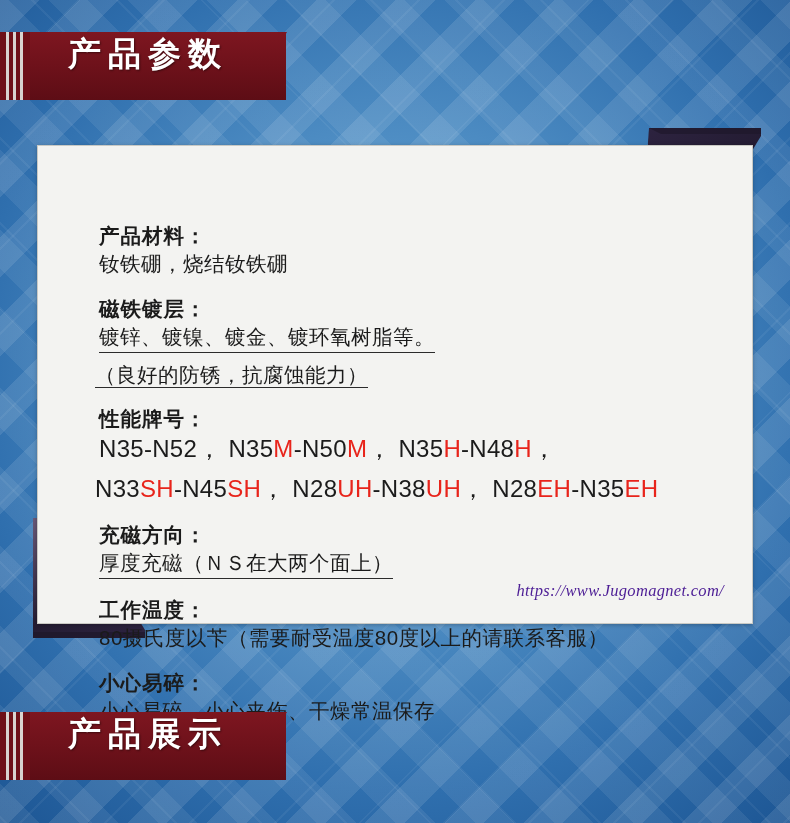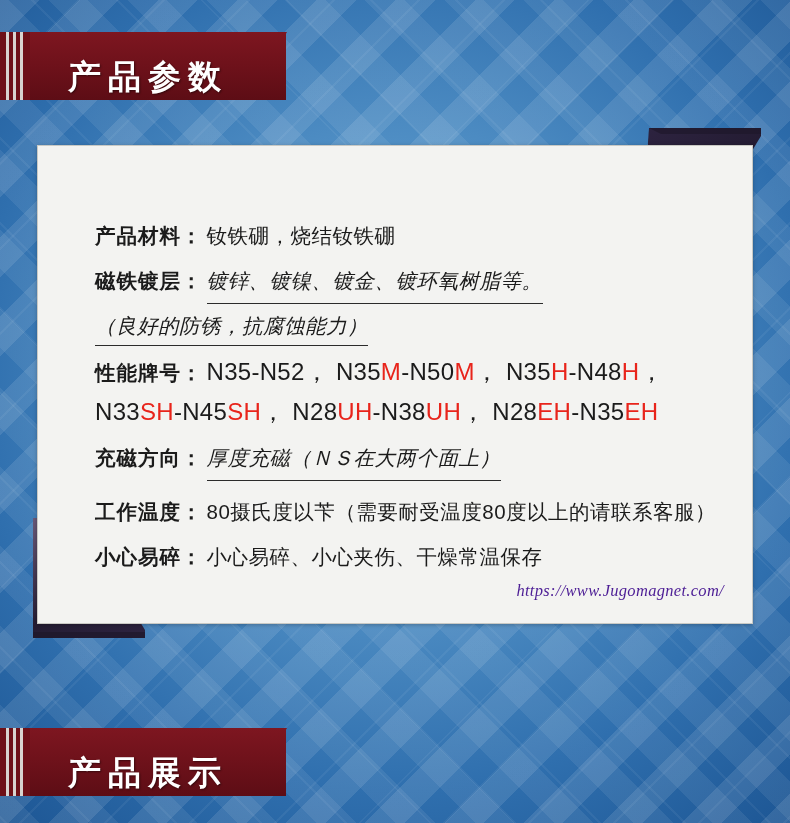--- a/index.html
+++ b/index.html
@@ -52,42 +52,42 @@
     left: 6px; top: 0; bottom: 0;
     width: 18px;
     background: repeating-linear-gradient(to right,
       #d9d4cf 0 3px, #6e1118 3px 7px);
   }
   .banner-body {
     position: relative;
     background: linear-gradient(to bottom, #7e1620 0%, #5d0d15 100%);
     padding: 0 58px 0 38px;
     display: flex;
-    align-items: flex-end;
+    align-items: flex-start;
   }
   .banner-body::after {
     content: "";
     position: absolute;
     right: -1px;
     top: 0;
     width: 40px;
     height: 100%;
     background: linear-gradient(to bottom, #7e1620 0%, #5d0d15 100%);
     clip-path: polygon(0 0, 100% 0, 0 100%);
   }
   .banner-text {
     color: #ffffff;
     font-size: 33px;
     font-weight: bold;
     letter-spacing: 7px;
     white-space: nowrap;
     text-shadow: 1px 1px 2px rgba(0,0,0,0.45);
   }
   #banner-top { top: 32px; }
-  #banner-bottom { top: 728px; }
+  #banner-bottom { top: 712px; }
 
   
   .card-wrap {
     position: absolute;
     left: 33px;
     top: 128px;
     width: 722px;
     height: 510px;
   }
   .card {
@@ -121,36 +121,36 @@
     left: 57px;
     top: 76px;
     right: 24px;
   }
   .row {
     display: flex;
     align-items: baseline;
     margin-bottom: 17px;
     font-size: 20.5px;
     color: #1b1b1b;
+    flex-direction: column;
   }
   .row.tight { margin-bottom: 8px; }
   .label {
     font-weight: bold;
     white-space: nowrap;
     letter-spacing: 1px;
     flex: 0 0 auto;
   }
   .value {
     margin-left: 4px;
     letter-spacing: 0.5px;
   }
   .ul {
     border-bottom: 1px solid #2b2b2b;
-    padding-bottom: 8px;
-    font-style: italic;
+    padding-bottom: 1px;
   }
   .indent {
     font-size: 20.5px;
     color: #1b1b1b;
     margin-bottom: 16px;
     letter-spacing: 0.5px;
   }
   .grade-line {
     font-size: 24px;
     color: #1b1b1b;

